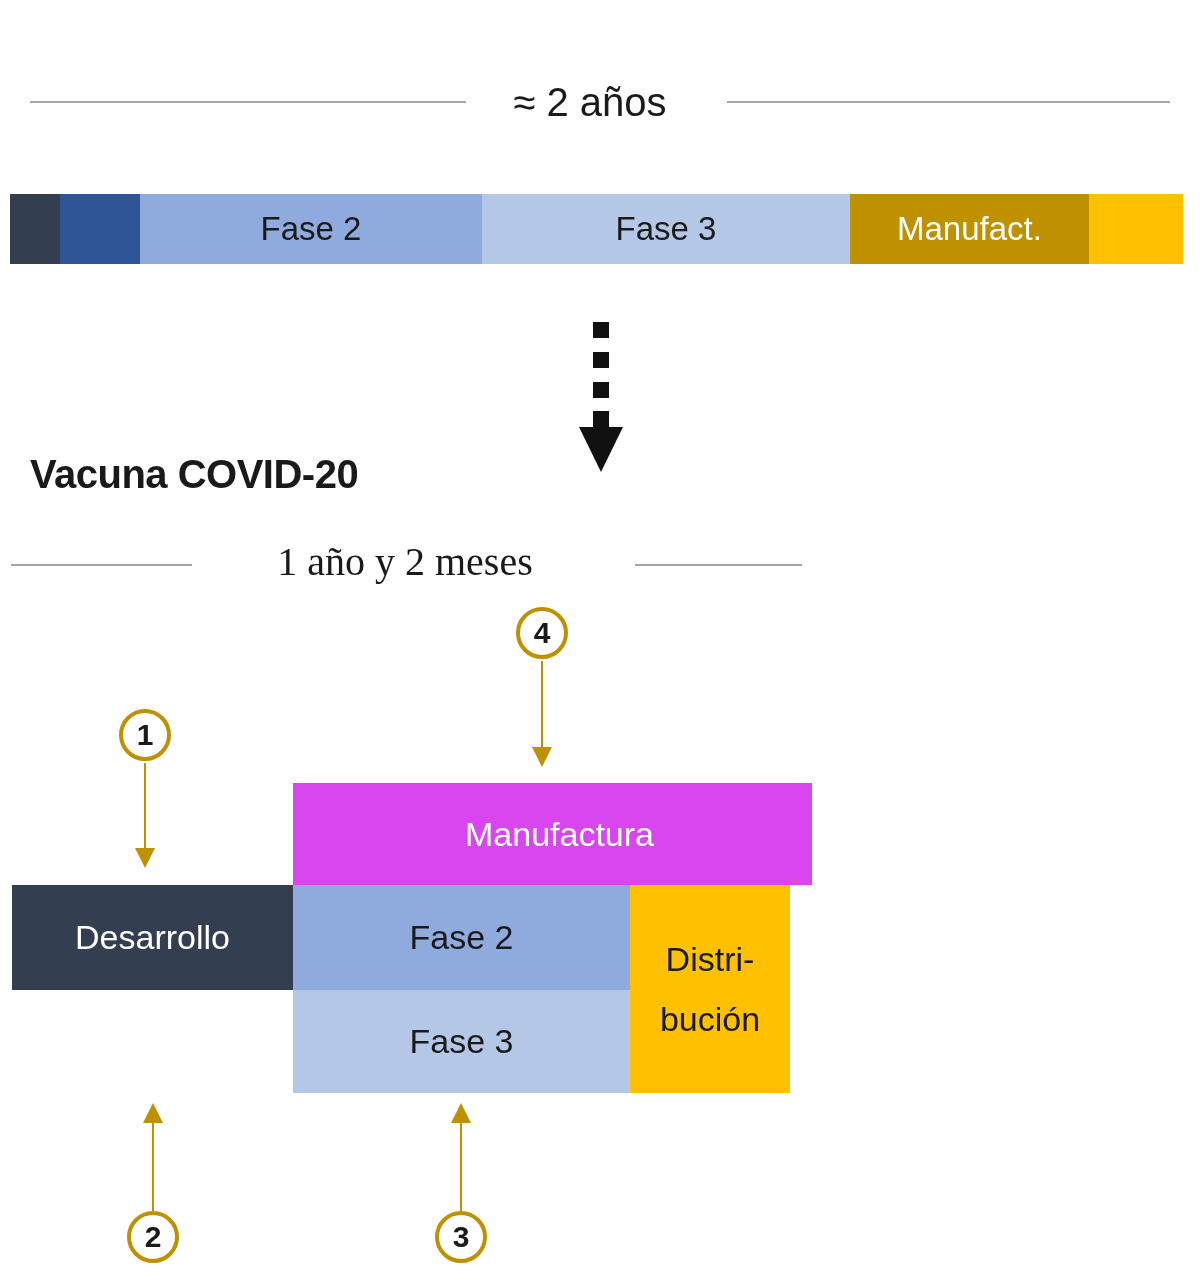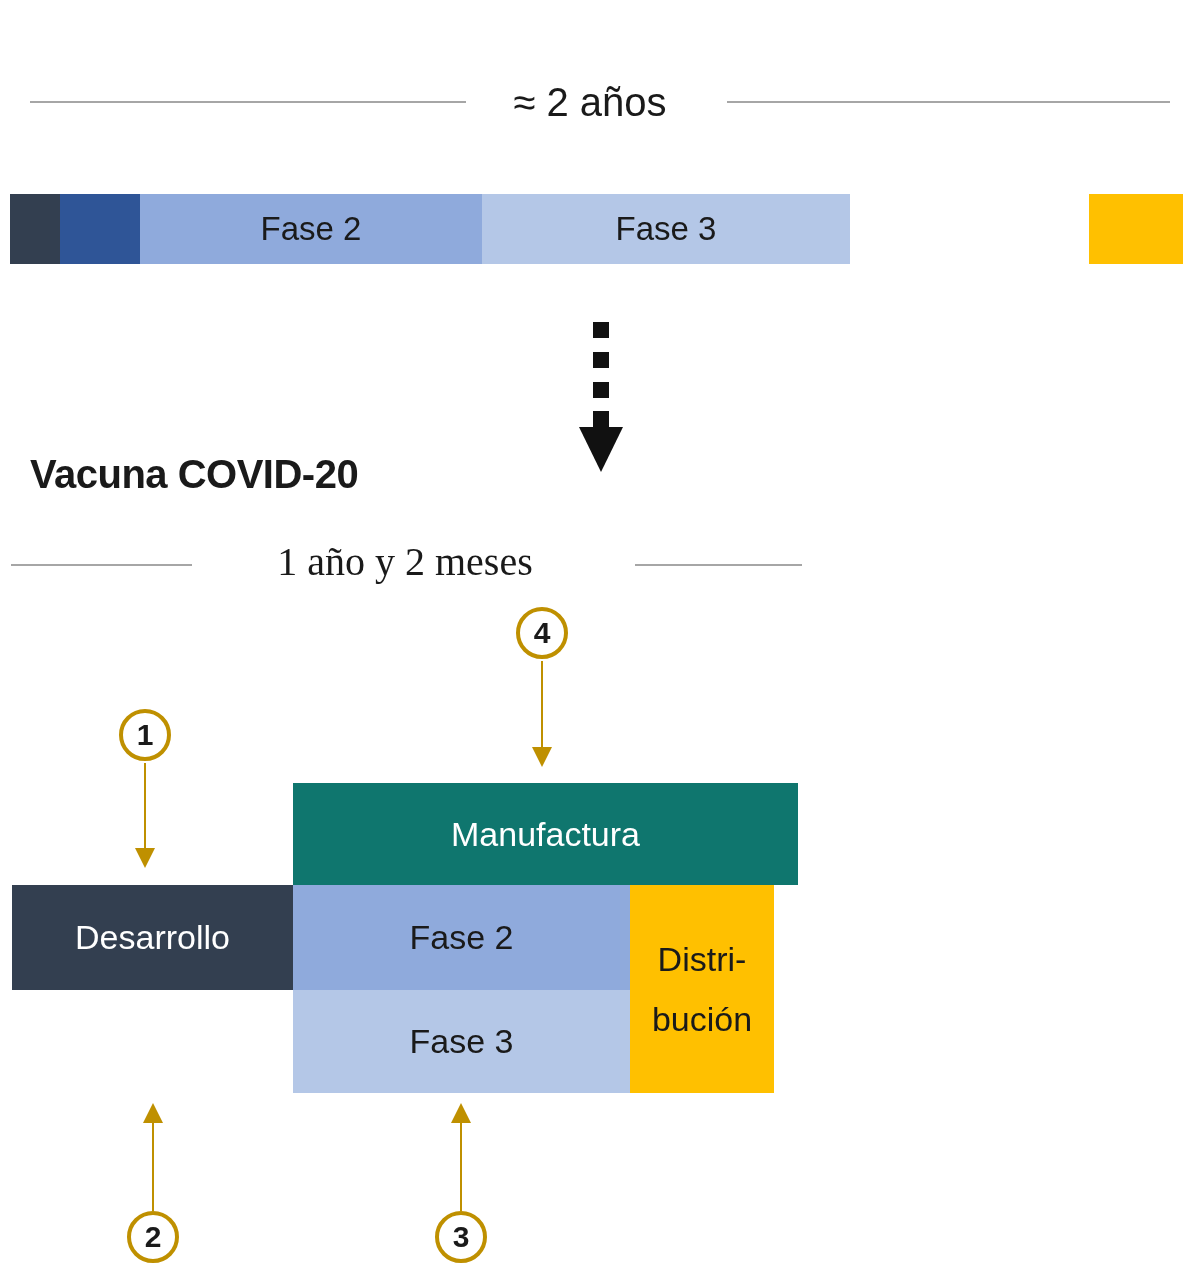--- a/index.html
+++ b/index.html
@@ -133,20 +133,23 @@
   </div>
   <div class="bar-seg" style="left: 60px; width: 80px; background-color: rgb(47, 85, 151);">
     <span></span>
   </div>
   <div class="bar-seg" style="left: 140px; width: 342px; background-color: rgb(143, 170, 220);">
     <span>Fase 2</span>
   </div>
   <div class="bar-seg" style="left: 482px; width: 368px; background-color: rgb(180, 199, 231);">
     <span>Fase 3</span>
   </div>
+  <div class="bar-seg light-text" style="left: 850px; width: 239px; background-color: rgb(191, 144, 0);">
+    <span>Manufact.</span>
+  </div>
   <div class="bar-seg" style="left: 1089px; width: 94px; background-color: rgb(255, 192, 0);">
     <span></span>
   </div>
 
   <div>
     <div class="dash-sq" style="top:322px;"></div>
     <div class="dash-sq" style="top:352px;"></div>
     <div class="dash-sq" style="top:382px;"></div>
     <div class="dash-sq" style="top:411px;"></div>
     <div class="dash-head"></div>
@@ -167,33 +170,33 @@
   </div>
 
   <div>
     <div class="marker-circle" style="left:119px; top:709px;">
       <span>1</span>
     </div>
     <div class="marker-line" style="left:144px; top:763px; height:85px;"></div>
     <div class="marker-head-down" style="left:135px; top:848px;"></div>
   </div>
 
-  <div class="block light-text" style="left: 293px; top: 783px; width: 505px; height: 102px; background-color: #0f766e;">
+  <div class="block light-text" style="left: 293px; top: 783px; width: 505px; height: 102px; background-color: #d946ef; padding-left: 14px;">
     <span>Manufactura</span>
   </div>
 
   <div class="block light-text" style="left: 12px; top: 885px; width: 281px; height: 105px; background-color: rgb(51, 63, 80);">
     <span>Desarrollo</span>
   </div>
 
   <div class="block" style="left: 293px; top: 885px; width: 337px; height: 105px; background-color: rgb(143, 170, 220);">
     <span>Fase 2</span>
   </div>
 
-  <div class="block" style="left: 630px; top: 885px; width: 144px; height: 208px; background-color: rgb(255, 192, 0);">
+  <div class="block" style="left: 630px; top: 885px; width: 160px; height: 208px; background-color: rgb(255, 192, 0);">
     <div class="two-line">
       <div>Distri-</div>
       <div>bución</div>
     </div>
   </div>
 
 
   <div class="block" style="left: 293px; top: 990px; width: 337px; height: 103px; background-color: rgb(180, 199, 231);">
     <span>Fase 3</span>
   </div>

